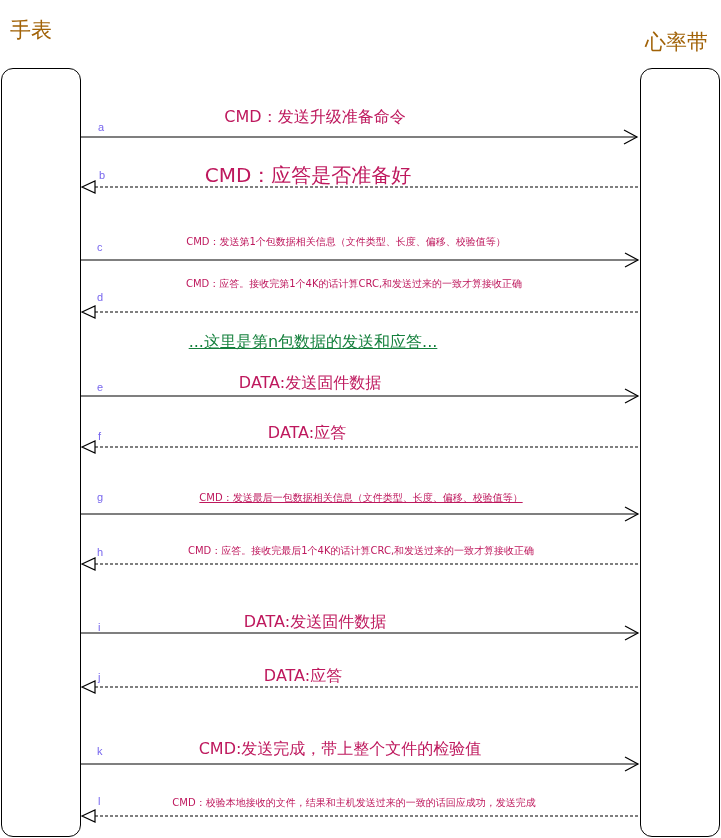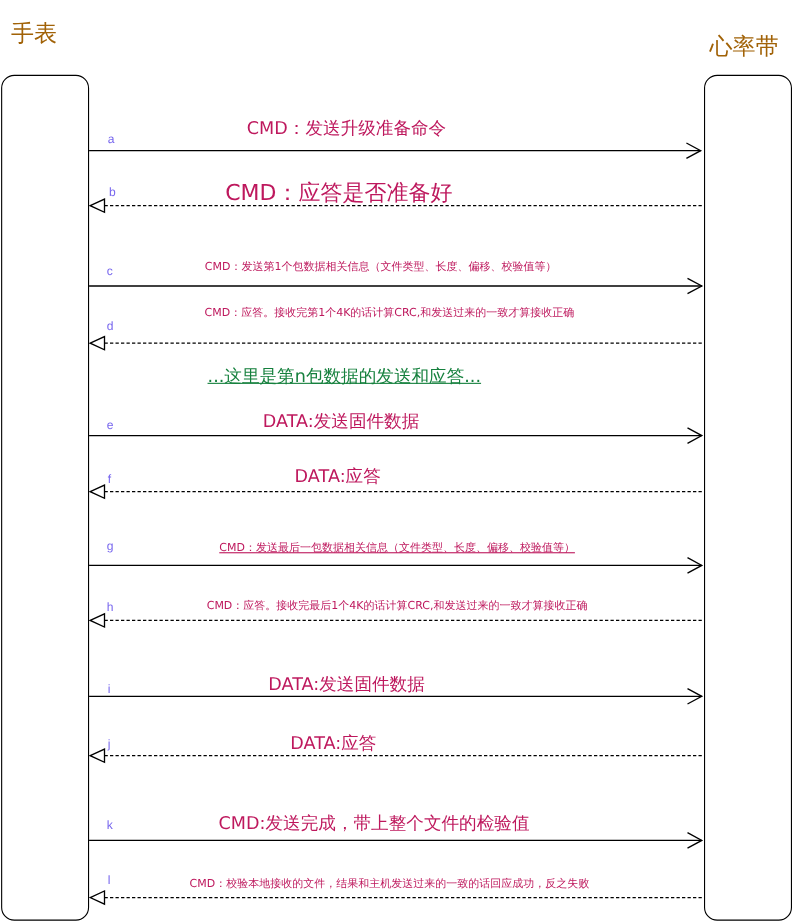--- a/index.html
+++ b/index.html
@@ -103,15 +103,15 @@
 <div class="msg-label" style="left:308px; top:162px; font-size:20px;">CMD：应答是否准备好</div>
 <div class="msg-label" style="left:346px; top:235px; font-size:10px;">CMD：发送第1个包数据相关信息（文件类型、长度、偏移、校验值等）</div>
 <div class="msg-label" style="left:354px; top:277px; font-size:10px;">CMD：应答。接收完第1个4K的话计算CRC,和发送过来的一致才算接收正确</div>
 <div class="msg-label" style="left:310px; top:373px; font-size:16px;">DATA:发送固件数据</div>
 <div class="msg-label" style="left:307px; top:423px; font-size:16px;">DATA:应答</div>
 <div class="msg-label" style="left:361px; top:491px; font-size:10px;text-decoration:underline;">CMD：发送最后一包数据相关信息（文件类型、长度、偏移、校验值等）</div>
 <div class="msg-label" style="left:361px; top:544px; font-size:10px;">CMD：应答。接收完最后1个4K的话计算CRC,和发送过来的一致才算接收正确</div>
 <div class="msg-label" style="left:315px; top:612px; font-size:16px;">DATA:发送固件数据</div>
 <div class="msg-label" style="left:303px; top:666px; font-size:16px;">DATA:应答</div>
 <div class="msg-label" style="left:320px; top:739px; font-size:16px;margin-left:20px;">CMD:发送完成，带上整个文件的检验值</div>
-<div class="msg-label" style="left:354px; top:796px; font-size:10px;">CMD：校验本地接收的文件，结果和主机发送过来的一致的话回应成功，反之失败</div>
+<div class="msg-label" style="left:354px; top:796px; font-size:10px;">CMD：校验本地接收的文件，结果和主机发送过来的一致的话回应成功，发送完成</div>
 
 <div class="note" style="left:313px; top:332px;">...这里是第n包数据的发送和应答...</div>
 
 </body></html>

